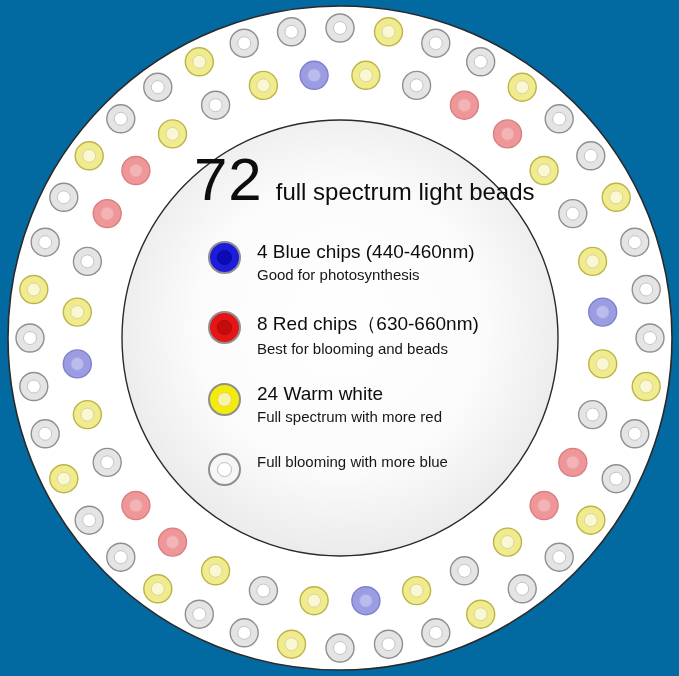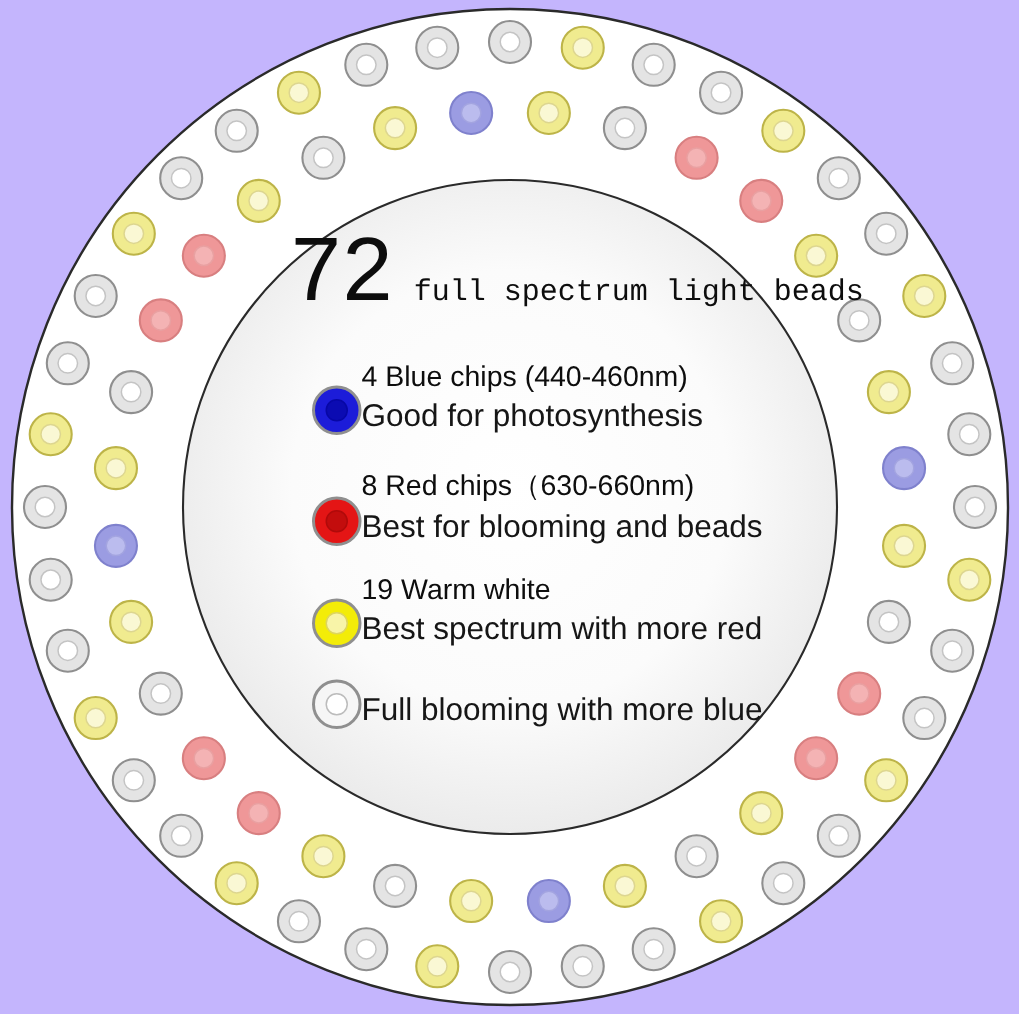--- a/index.html
+++ b/index.html
@@ -1,33 +1,33 @@
 <!DOCTYPE html>
 <html><head>
 <meta charset="utf-8">
 <style>
   html,body{margin:0;padding:0;}
   body{font-family:"Liberation Sans",sans-serif;background:#ffffff;}
-  .stage{position:relative;width:679px;height:676px;background:#c4b5fd;overflow:hidden;}
+  .stage{position:relative;width:679px;height:676px;background:#0369a1;overflow:hidden;}
   .stage svg{position:absolute;left:0;top:0;}
   .overlay{position:absolute;left:0;top:0;width:100%;height:100%;}
   .title-row{position:absolute;left:194px;top:150px;display:flex;align-items:baseline;gap:13px;color:#0d0d0d;}
   .title-num{font-size:60px;line-height:1;letter-spacing:1px;}
-  .title-cap{font-size:20px;font-family:Liberation Mono, monospace;}
-  .legend-row{position:absolute;left:208px;display:flex;align-items:flex-end;}
+  .title-cap{font-size:24px;}
+  .legend-row{position:absolute;left:208px;display:flex;align-items:flex-start;gap:16px;}
   .row-0{top:241px}
   .row-1{top:311px}
   .row-2{top:383px}
   .row-3{top:453px}
   .chip{width:33px;height:33px;border-radius:50%;border:2px solid #999;
         display:flex;align-items:center;justify-content:center;box-sizing:border-box;flex:0 0 auto;}
   .chip-core{width:15px;height:15px;border-radius:50%;border:1px solid transparent;box-sizing:border-box;}
   .legend-text{display:flex;flex-direction:column;gap:3px;}
   .l1{font-size:19px;color:#0d0d0d;white-space:nowrap;}
-  .l2{font-size:21px;color:#161616;white-space:nowrap;}
+  .l2{font-size:15px;color:#161616;white-space:nowrap;}
 </style>
 </head>
 <body>
 
 <div class="stage">
 
   <svg id="ring-svg" width="679" height="676" viewBox="0 0 679 676">
     <defs>
       <radialGradient id="innerGrad" gradientUnits="userSpaceOnUse" cx="340" cy="326" r="235">
         <stop offset="0%" stop-color="#ffffff"></stop>
@@ -352,22 +352,22 @@
         <span class="l1">8 Red chips（630-660nm)</span>
         <span class="l2">Best for blooming and beads</span>
       </span>
     </div>
 
     <div class="legend-row row-2">
       <span class="chip" style="background: rgb(243, 236, 8); border-color: rgb(143, 143, 143);">
           <span class="chip-core" style="background: rgb(248, 244, 168); border-color: rgb(221, 213, 94);"></span>
         </span>
       <span class="legend-text">
-        <span class="l1">19 Warm white</span>
-        <span class="l2">Best spectrum with more red</span>
+        <span class="l1">24 Warm white</span>
+        <span class="l2">Full spectrum with more red</span>
       </span>
     </div>
 
     <div class="legend-row row-3">
       <span class="chip" style="background: rgb(246, 246, 246); border-color: rgb(143, 143, 143);">
           <span class="chip-core" style="background: rgb(255, 255, 255); border-color: rgb(188, 188, 188);"></span>
         </span>
       <span class="legend-text">
         <span class="l2">Full blooming with more blue</span>
       </span>

